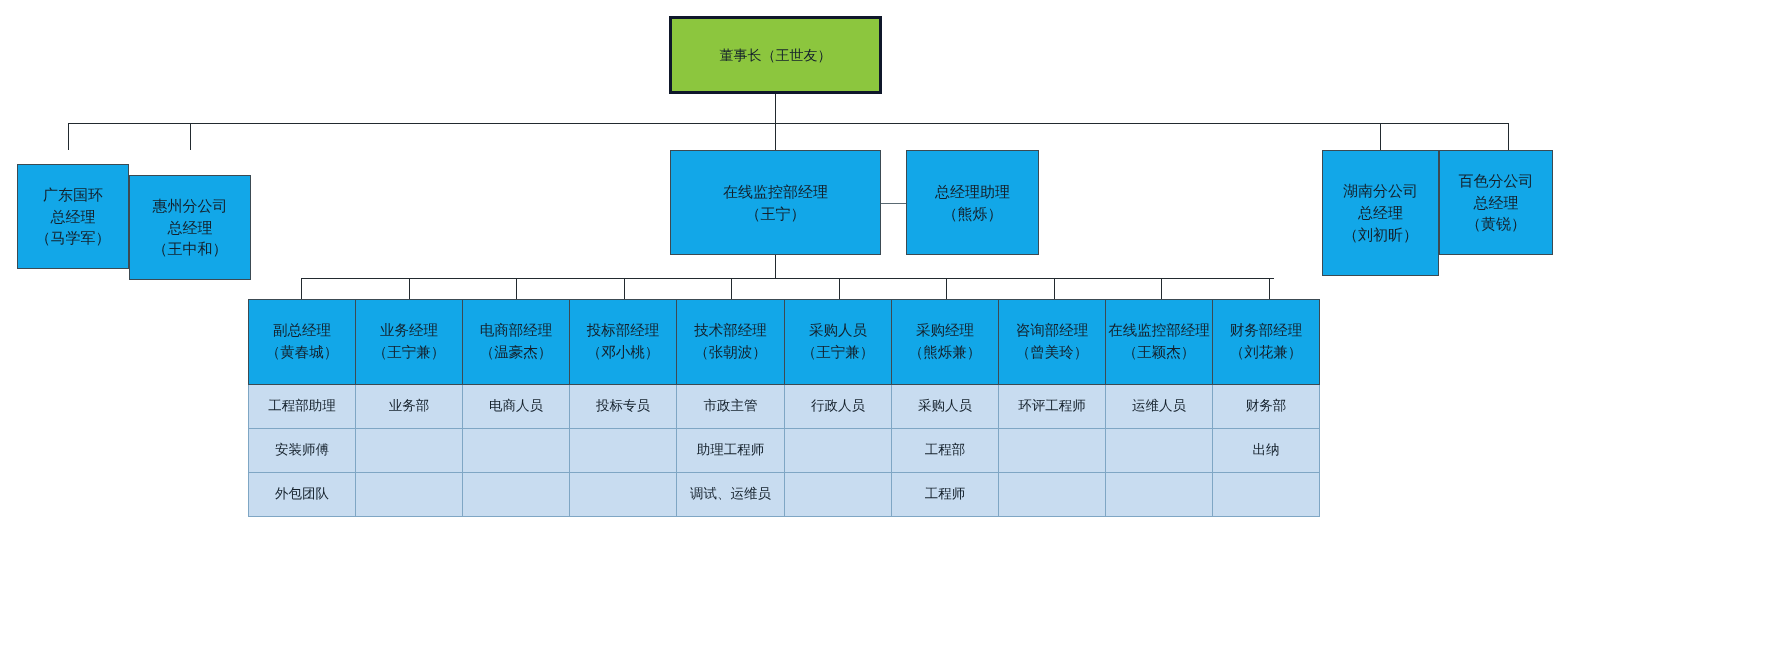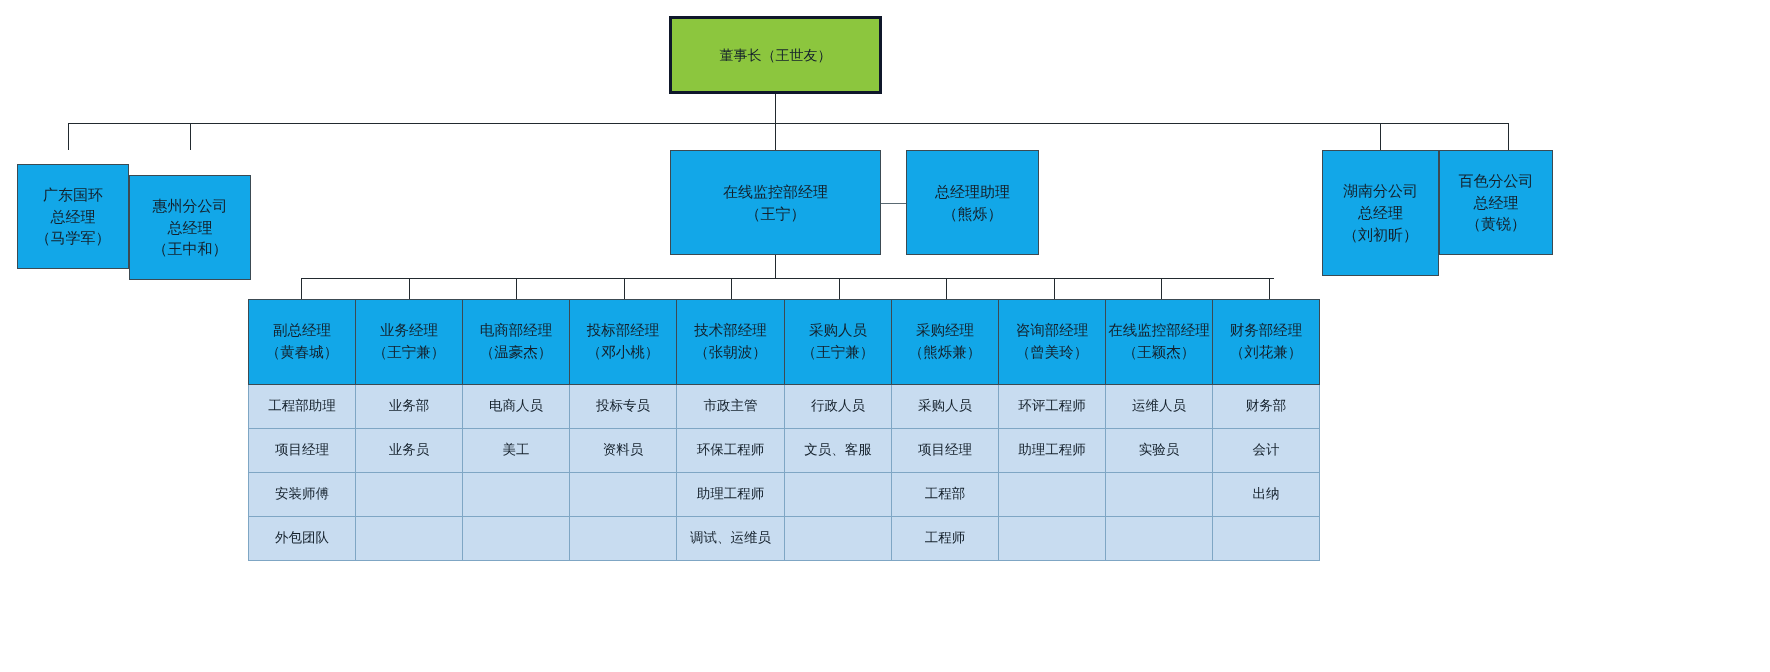--- a/index.html
+++ b/index.html
@@ -161,32 +161,20 @@
         <td>电商人员</td>
         <td>投标专员</td>
         <td>市政主管</td>
         <td>行政人员</td>
         <td>采购人员</td>
         <td>环评工程师</td>
         <td>运维人员</td>
         <td>财务部</td>
       </tr>
       <tr class="staff">
-        <td>项目经理</td>
-        <td>业务员</td>
-        <td>美工</td>
-        <td>资料员</td>
-        <td>环保工程师</td>
-        <td>文员、客服</td>
-        <td>项目经理</td>
-        <td>助理工程师</td>
-        <td>实验员</td>
-        <td>会计</td>
-      </tr>
-      <tr class="staff">
         <td>安装师傅</td>
         <td></td>
         <td></td>
         <td></td>
         <td>助理工程师</td>
         <td></td>
         <td>工程部</td>
         <td></td>
         <td></td>
         <td>出纳</td>

